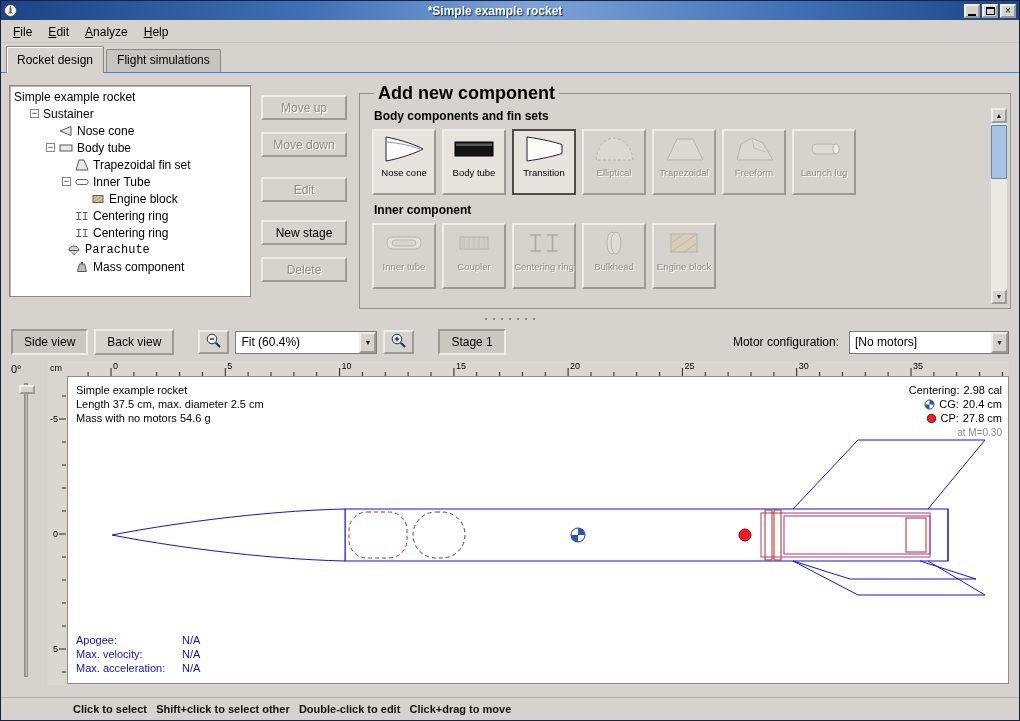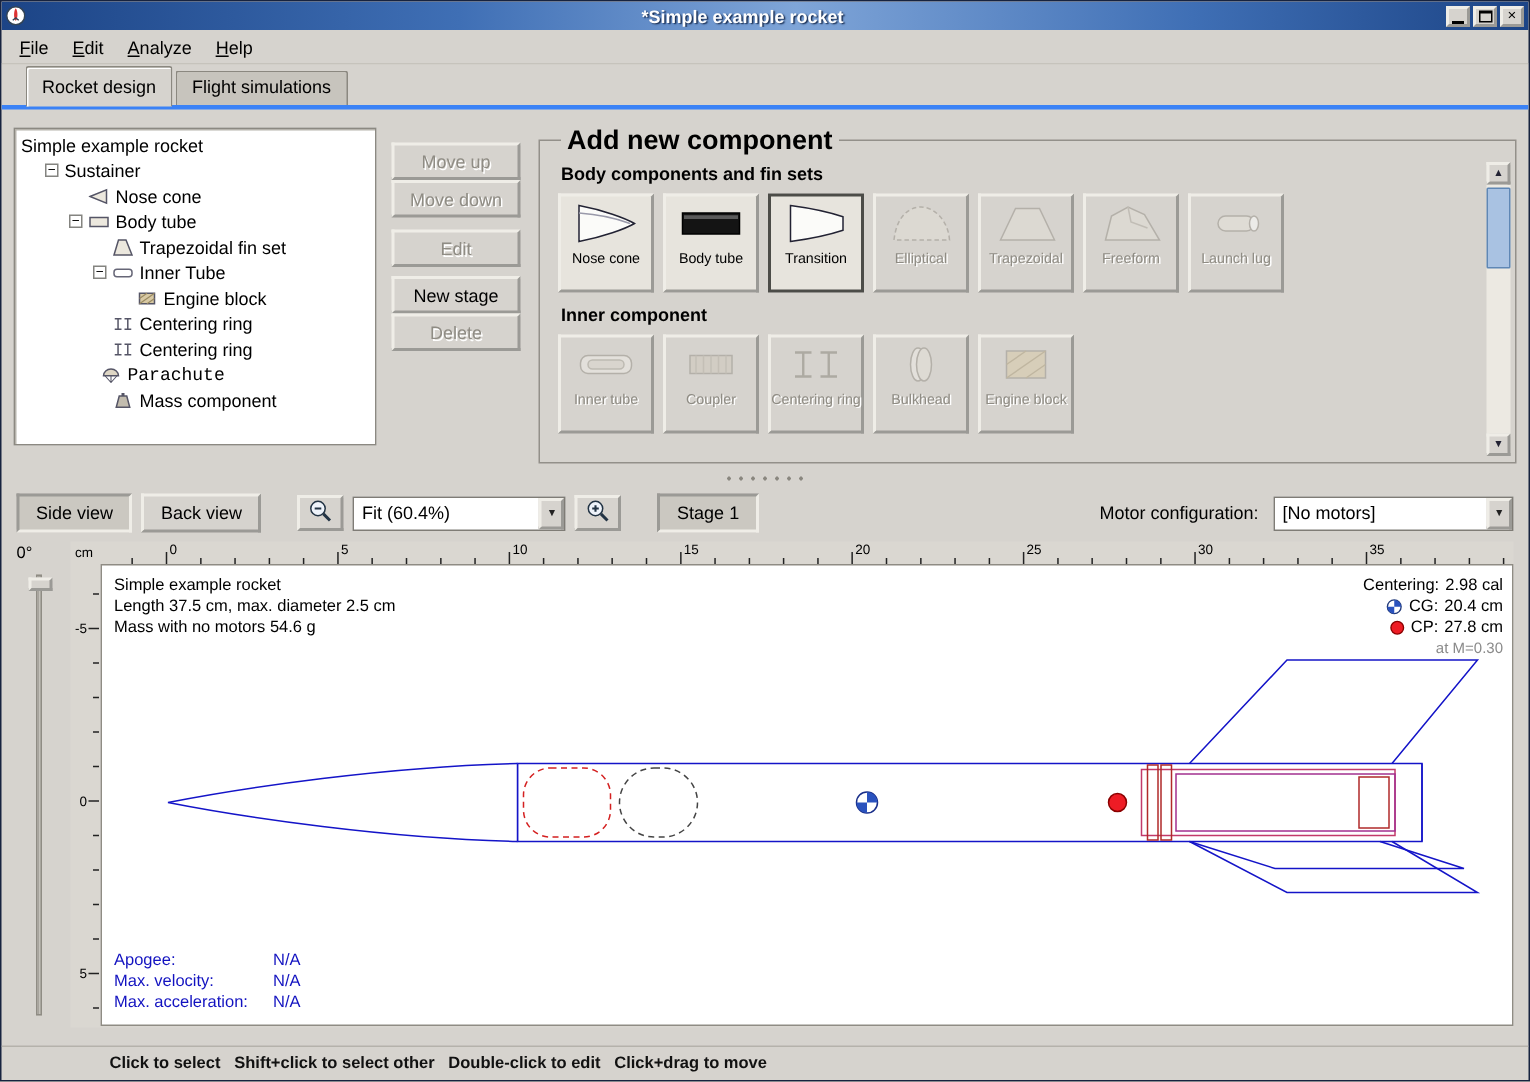--- a/index.html
+++ b/index.html
@@ -15,35 +15,35 @@
   .win-btns{margin-left:auto;display:flex;gap:2px;z-index:2}
   .win-btn{width:16px;height:14px;background:#d6d3ce;border:2px outset #efede7;padding:0;font-family:inherit;font-size:10px;line-height:9px;color:#000}
   .glyph-min{display:block;width:8px;height:2px;background:#000;margin:8px auto 0}
   .glyph-max{display:block;width:9px;height:8px;border:1px solid #000;border-top-width:2px;margin:1px auto}
 
   
   .menubar{height:23px;flex:0 0 auto;display:flex;align-items:flex-end;padding-left:4px;border-bottom:1px solid #c6c3bc}
   .menu-item{padding:3px 8px;font-size:12px;color:#000}
 
   
-  .tabs{height:30px;flex:0 0 auto;display:flex;align-items:flex-end;padding-left:16px;border-bottom:3px solid #3b82f6;background:#d6d3ce}
+  .tabs{height:30px;flex:0 0 auto;display:flex;align-items:flex-end;padding-left:5px;border-bottom:1px solid #3b82f6;background:#d6d3ce}
   .tab{border:1px solid #8b8880;border-bottom:none;border-radius:2px 2px 0 0;background:#c7c4bd;padding:3px 10px;font-size:12px;height:23px;margin-right:2px;white-space:nowrap}
   .tab.active{background:#d6d3ce;height:27px;margin-bottom:-1px;padding-top:6px;box-shadow:inset 1px 1px 0 #fff;position:relative;z-index:2}
 
   
   .design-pane{height:240px;flex:0 0 auto;display:flex;gap:10px;padding:8px 8px 4px 8px}
   .tree-panel{width:242px;height:212px;margin-top:4px;background:#fff;border:1px solid #8c8982;box-shadow:inset 1px 1px 0 #b6b3ac;overflow:hidden;padding-top:2px}
   .tree-row{height:17px;display:flex;align-items:center;font-size:12px;white-space:nowrap}
   .expander{width:9px;height:9px;flex:0 0 auto;border:1px solid #848480;background:#fff;font-size:9px;line-height:7px;text-align:center;margin-right:4px;color:#000}
   .exp-spacer{width:13px;flex:0 0 auto}
   .tree-row .icon{margin-right:4px;display:inline-flex;align-items:center}
   .tree-label{color:#000}
 
   .action-col{width:88px;display:flex;flex-direction:column;margin-top:14px}
-  .act-btn{width:86px;height:25px;background:#d6d3ce;border:2px outset #efede7;font-family:inherit;font-size:12px;color:#000}
+  .act-btn{width:86px;height:25px;margin-bottom:12px;background:#d6d3ce;border:2px outset #efede7;font-family:inherit;font-size:12px;color:#000}
   .act-btn.disabled{color:#8f8c84;text-shadow:1px 1px 0 #fff}
   .action-col .act-btn:nth-child(3){margin-top:8px}
   .action-col .act-btn:nth-child(4){margin-top:6px}
 
   .add-comp{flex:1;position:relative;border:1px solid #93908a;padding:2px 26px 4px 12px;margin-top:2px}
   .add-comp legend{font-size:18px;font-weight:bold;padding:0 4px;margin-left:2px}
   .comp-group-label{font-size:12px;font-weight:bold;margin:3px 0 6px 2px}
   .comp-row{display:flex;gap:6px;margin-bottom:8px}
   .comp-btn{width:64px;height:66px;display:flex;flex-direction:column;align-items:center;padding-top:3px;gap:1px;
     background:#e7e4dd;border:2px outset #efede7;font-family:inherit}

